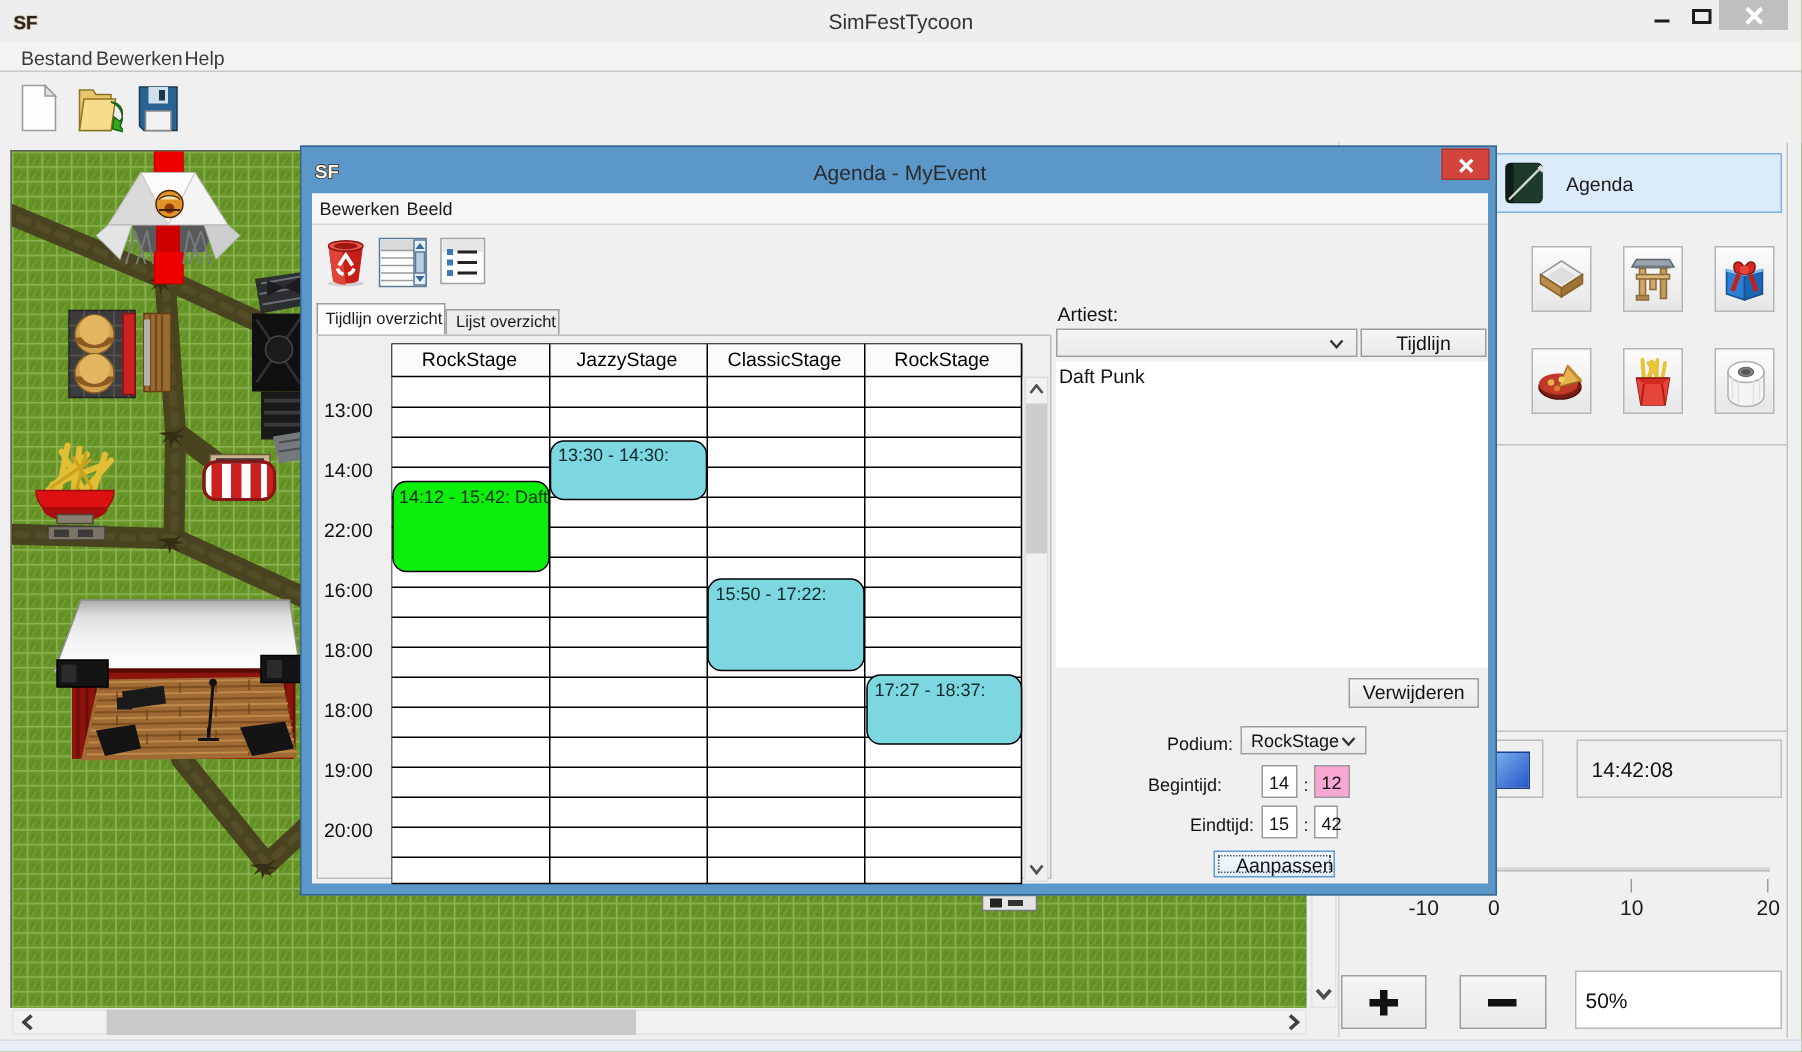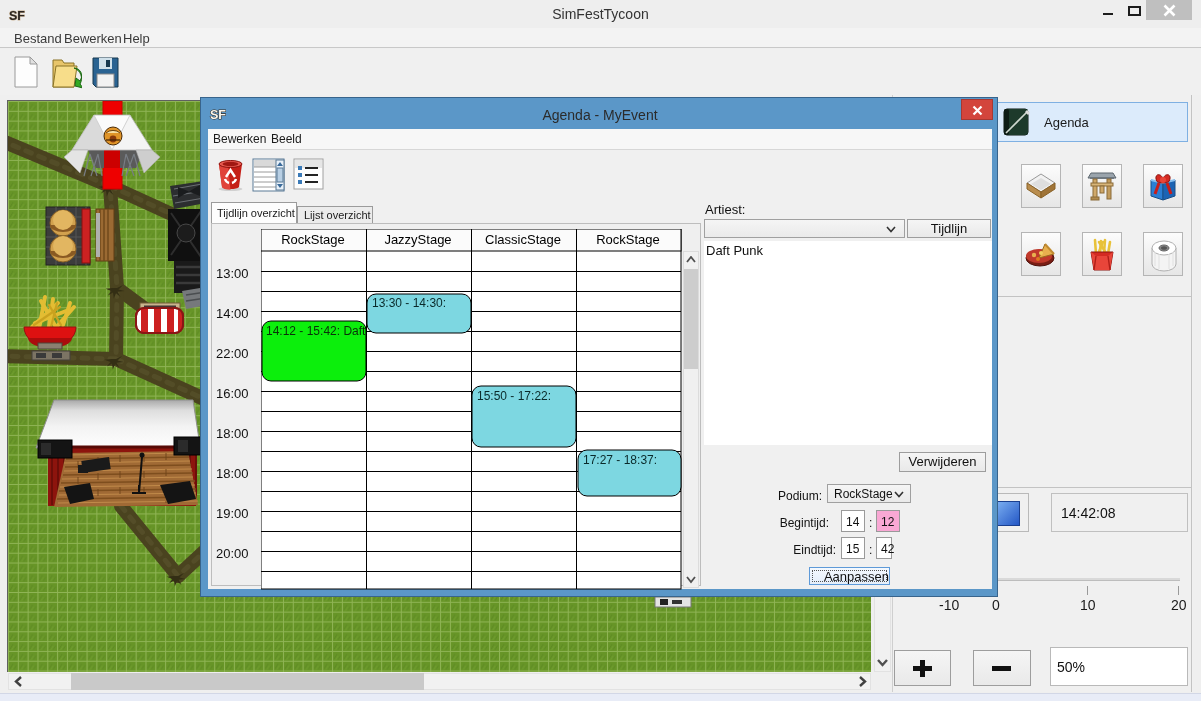--- a/index.html
+++ b/index.html
@@ -442,21 +442,21 @@
     <div class="abs" style="left:496px;top:112px;width:288px;height:204px;background:#fff;"></div>
     <div class="abs" style="left:498px;top:114px;font-size:13px;color:#111;">Daft Punk</div>
     <div class="abs btn" style="left:691px;top:323px;width:87px;height:20px;font-size:13px;color:#111;line-height:18px;">Verwijderen</div>
     <div class="abs" style="left:536px;top:360px;width:78px;font-size:12px;color:#111;text-align:right;">Podium:</div>
     <div class="abs" style="left:619px;top:355px;width:84px;height:19px;background:linear-gradient(#f5f5f5,#eaeaea);border:1px solid #a0a0a0;font-size:12px;color:#111;">
       <span style="position:absolute;left:6px;top:2px;">RockStage</span>
       <svg style="position:absolute;right:6px;top:6px;" width="10" height="7" viewBox="0 0 10 7">
           <path d="M1 1 L5 5.5 L9 1" fill="none" stroke="#333" stroke-width="1.6"></path>
         </svg>
     </div>
-    <div class="abs" style="left:543px;top:387px;width:78px;font-size:12px;color:#111;text-align:right;">Begintijd:</div>
+    <div class="abs" style="left:543px;top:387px;width:78px;font-size:12px;color:#111;text-align:center;">Begintijd:</div>
     <div class="abs" style="left:633px;top:381px;width:24px;height:22px;background:#fff;border:1px solid #9a9a9a;font-size:12px;color:#111;">
         <span style="position:absolute;left:4px;top:4px;">14</span>
       </div>
     <div class="abs" style="left:661px;top:387px;font-size:12px;color:#111;">:</div>
     <div class="abs" style="left:668px;top:381px;width:24px;height:22px;background:#f9a8d4;border:1px solid #9a9a9a;font-size:12px;color:#111;">
         <span style="position:absolute;left:4px;top:4px;">12</span>
       </div>
     <div class="abs" style="left:550px;top:414px;width:78px;font-size:12px;color:#111;text-align:right;">Eindtijd:</div>
     <div class="abs" style="left:633px;top:408px;width:24px;height:22px;background:#fff;border:1px solid #9a9a9a;font-size:12px;color:#111;">
         <span style="position:absolute;left:4px;top:4px;">15</span>

